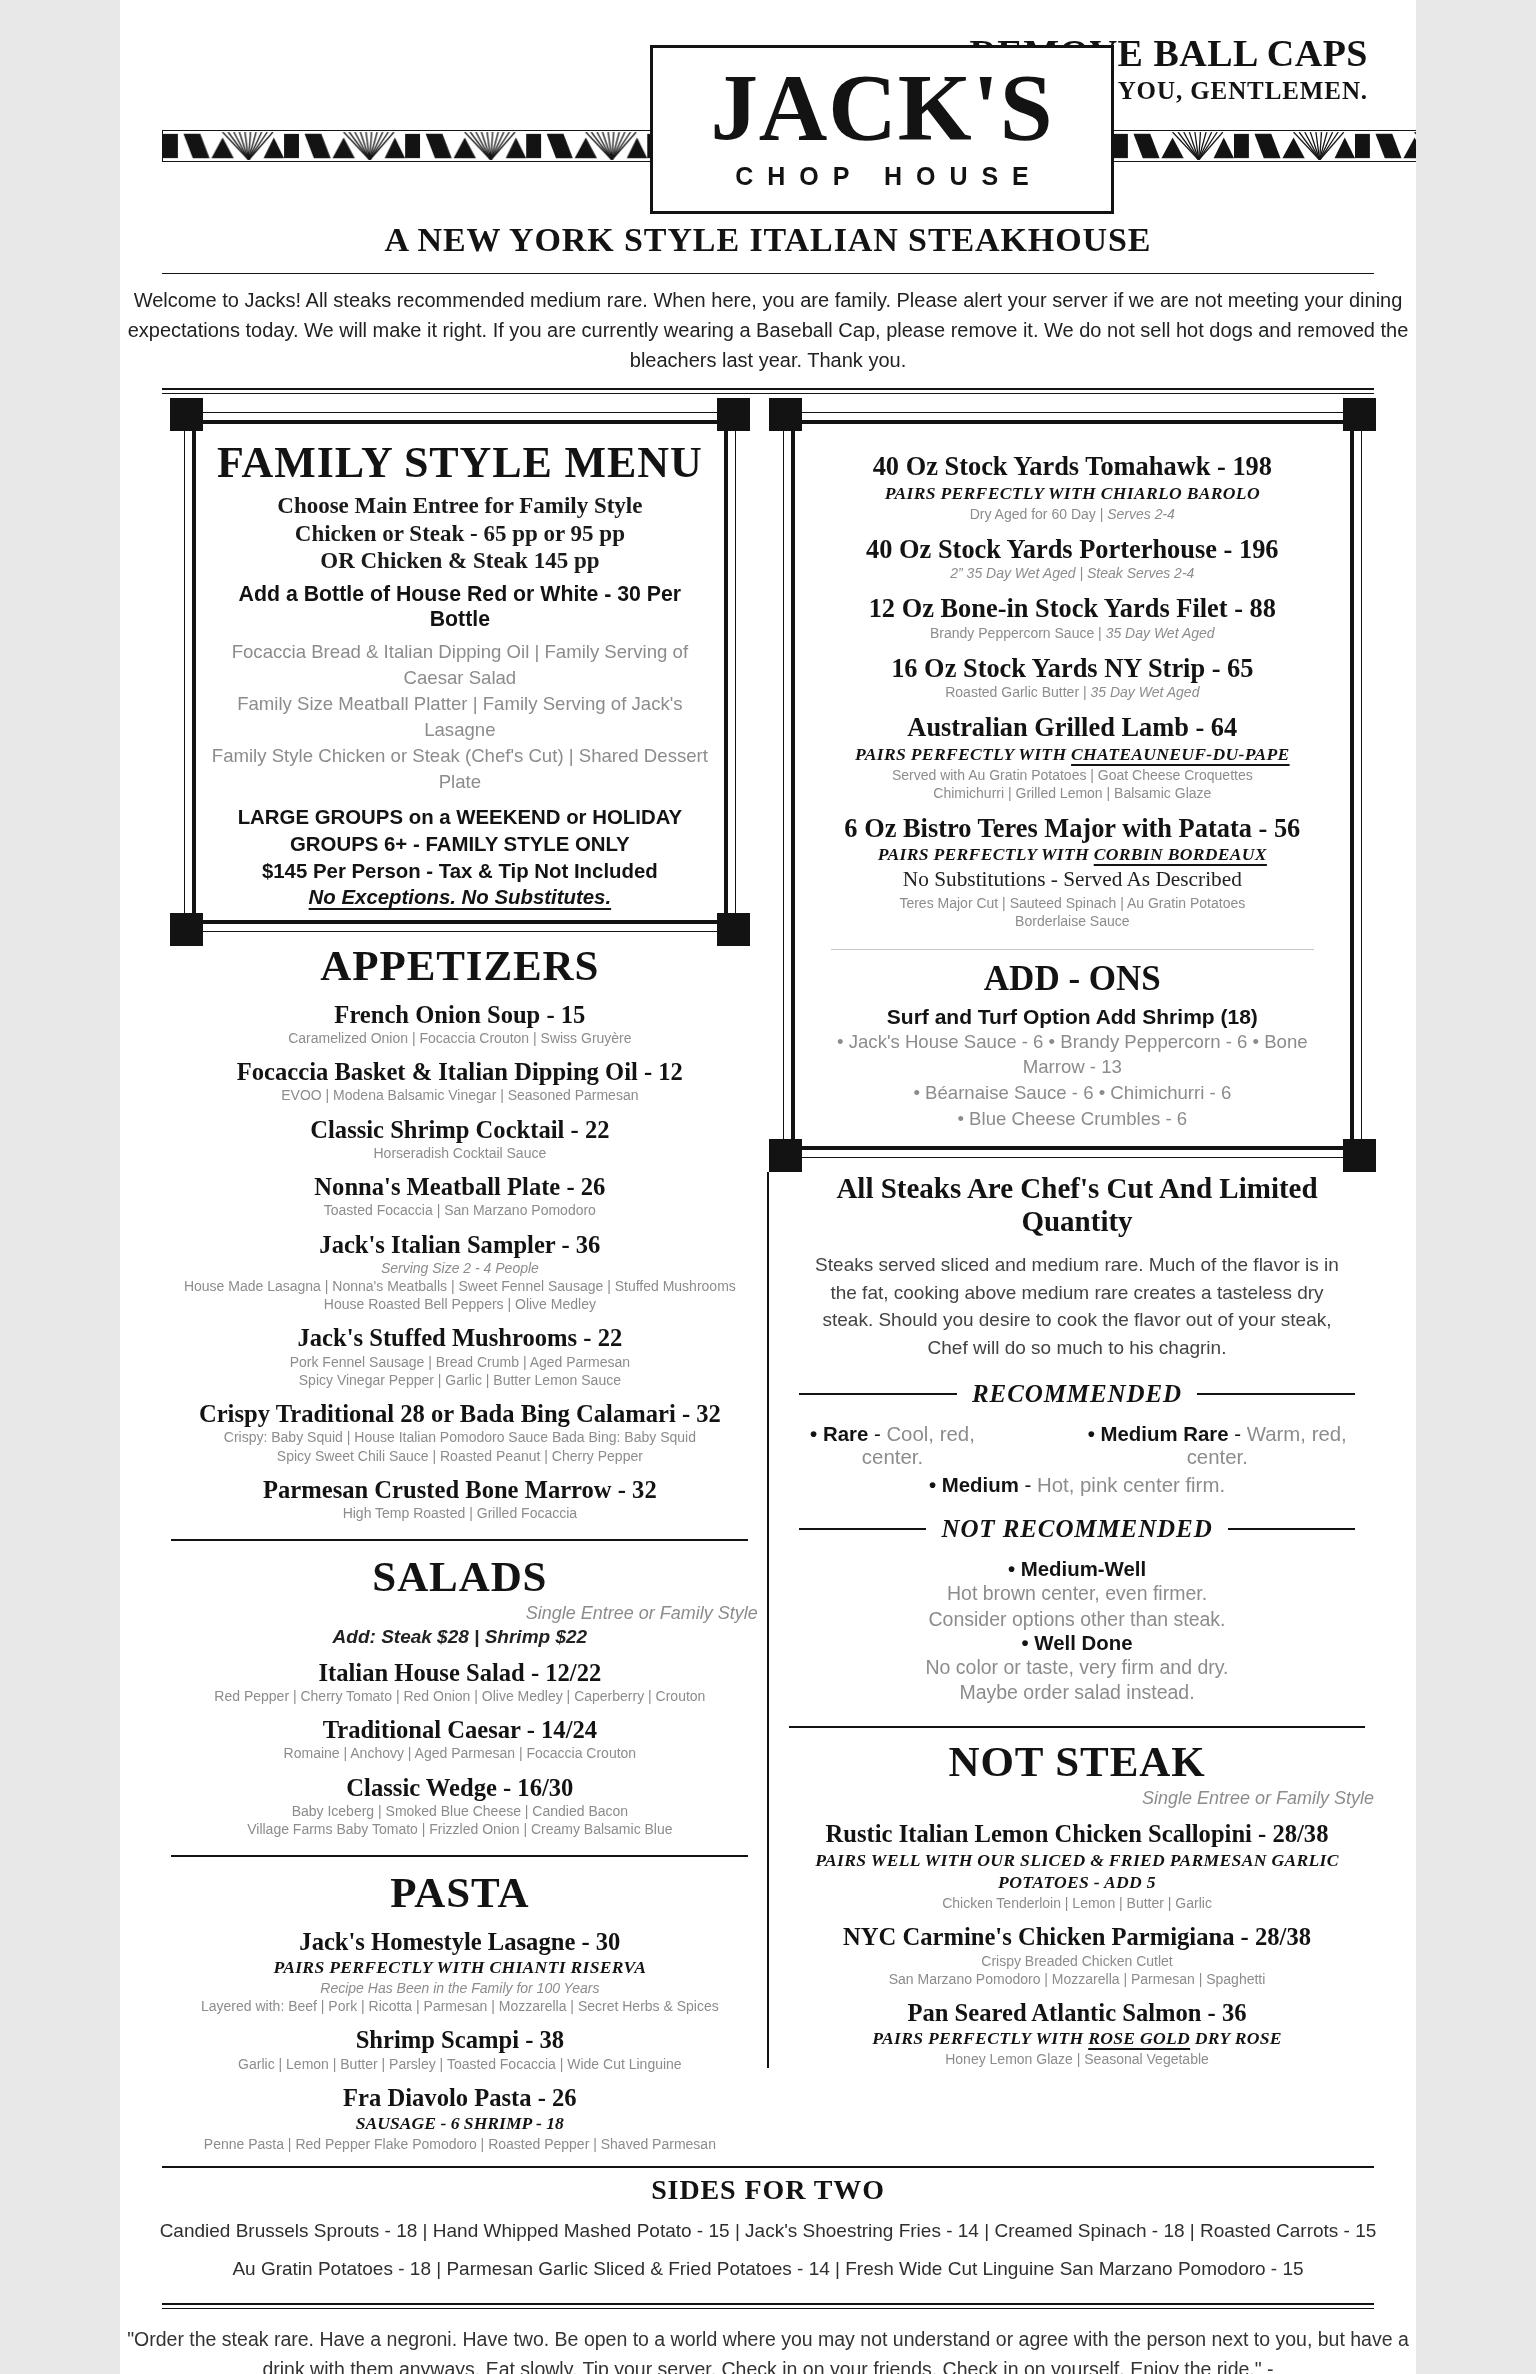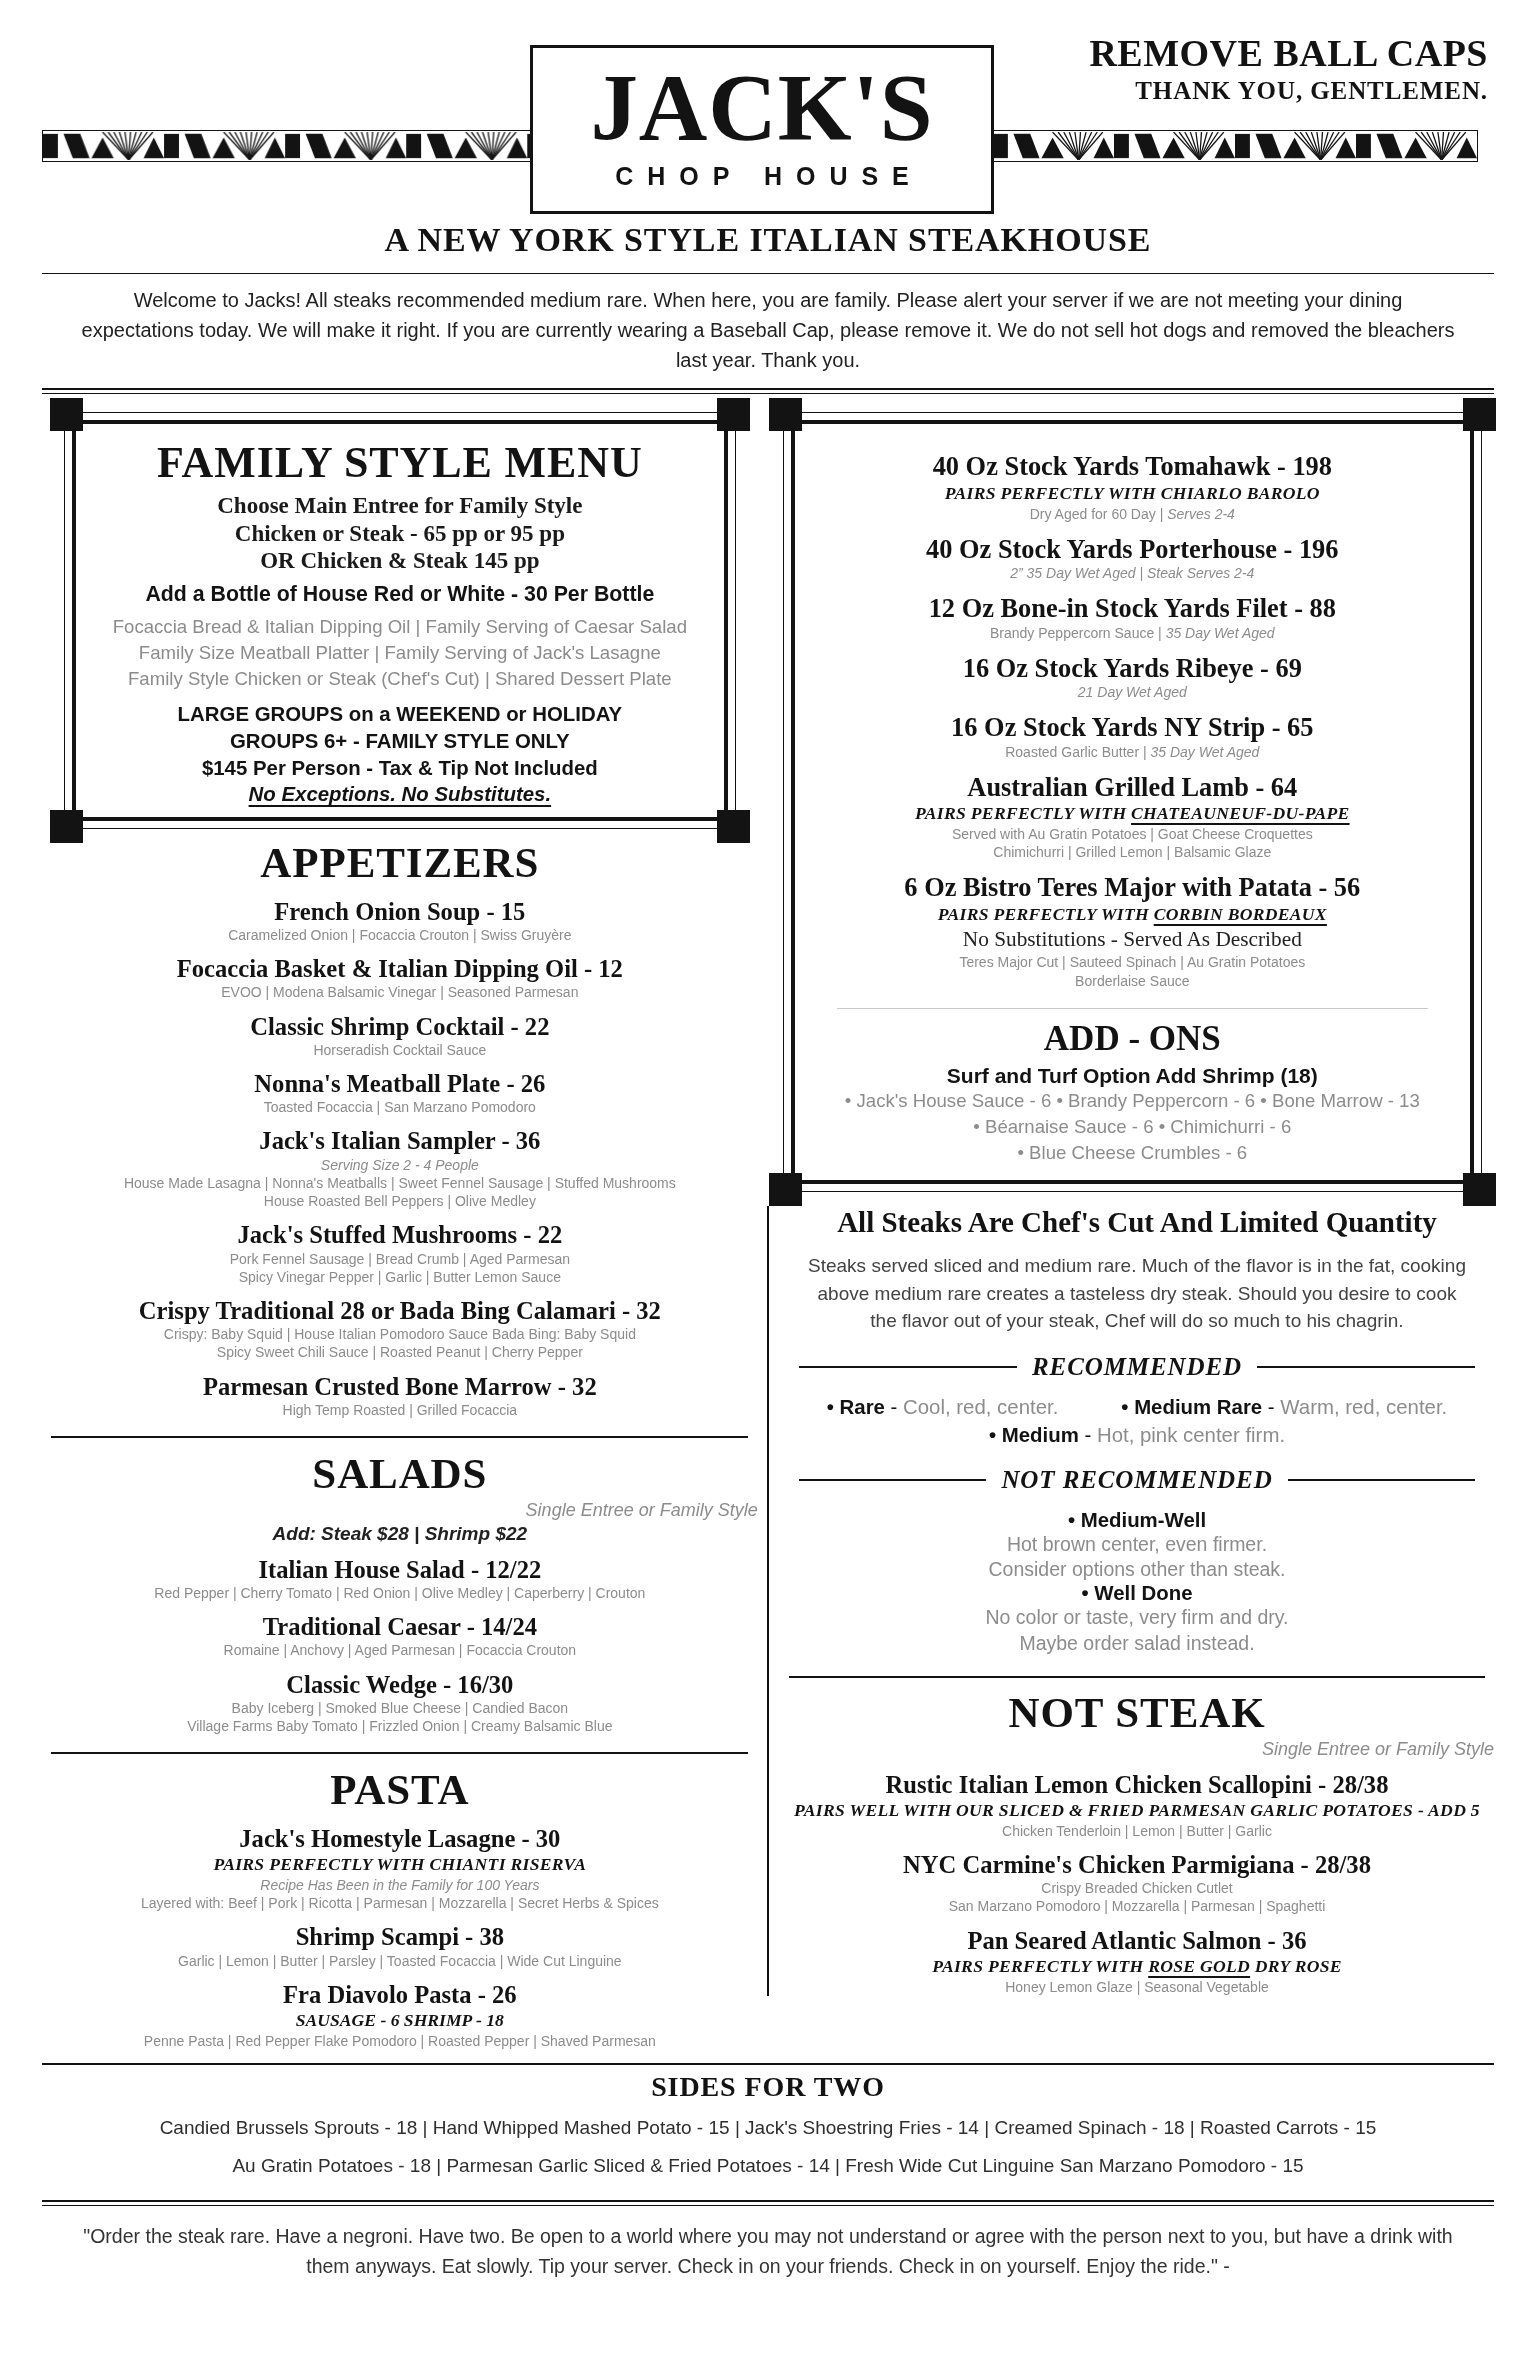--- a/index.html
+++ b/index.html
@@ -1,18 +1,18 @@
 <!DOCTYPE html>
 <html style="font-size:15px"><head>
 <meta charset="utf-8">
 <style>
   * { box-sizing: border-box; margin: 0; padding: 0; }
   html,body { background:#e8e8e8; }
   .page {
-    position: relative; width: 1536px; height: 2375px; margin: 0 auto;
+    position: relative; width: 1296px; height: 2375px; margin: 0 auto;
     background: #ffffff; color: #131313; overflow: hidden;
     font-family: "Liberation Sans", sans-serif;
   }
   
   .header { position: relative; height: 221px; }
   .logo-box {
     position: absolute; left: 530px; top: 45px; width: 464px; height: 169px;
     border: 3.7px solid #131313; background: #fff; z-index: 3;
     display: flex; flex-direction: column; align-items: center; justify-content: center;
   }
@@ -300,24 +300,20 @@
             </div>
             <div class="menu-item">
               <div class="item-name">40 Oz Stock Yards Porterhouse - 196</div>
               <div class="line grayit"><span>2” 35 Day Wet Aged | Steak Serves 2-4</span></div>
             </div>
             <div class="menu-item">
               <div class="item-name">12 Oz Bone-in Stock Yards Filet - 88</div>
               <div class="line gray"><span>Brandy Peppercorn Sauce | </span><span class="it">35 Day Wet Aged</span></div>
             </div>
             <div class="menu-item">
-              <div class="item-name">16 Oz Stock Yards Ribeye - 69</div>
-              <div class="line grayit"><span>21 Day Wet Aged</span></div>
-            </div>
-            <div class="menu-item">
               <div class="item-name">16 Oz Stock Yards NY Strip - 65</div>
               <div class="line gray"><span>Roasted Garlic Butter | </span><span class="it">35 Day Wet Aged</span></div>
             </div>
             <div class="menu-item">
               <div class="item-name">Australian Grilled Lamb - 64</div>
               <div class="line pair"><span>PAIRS PERFECTLY WITH </span><span class="un">CHATEAUNEUF-DU-PAPE</span></div>
               <div class="line gray"><span>Served with Au Gratin Potatoes | Goat Cheese Croquettes</span></div>
               <div class="line gray"><span>Chimichurri | Grilled Lemon | Balsamic Glaze</span></div>
             </div>
             <div class="menu-item">

